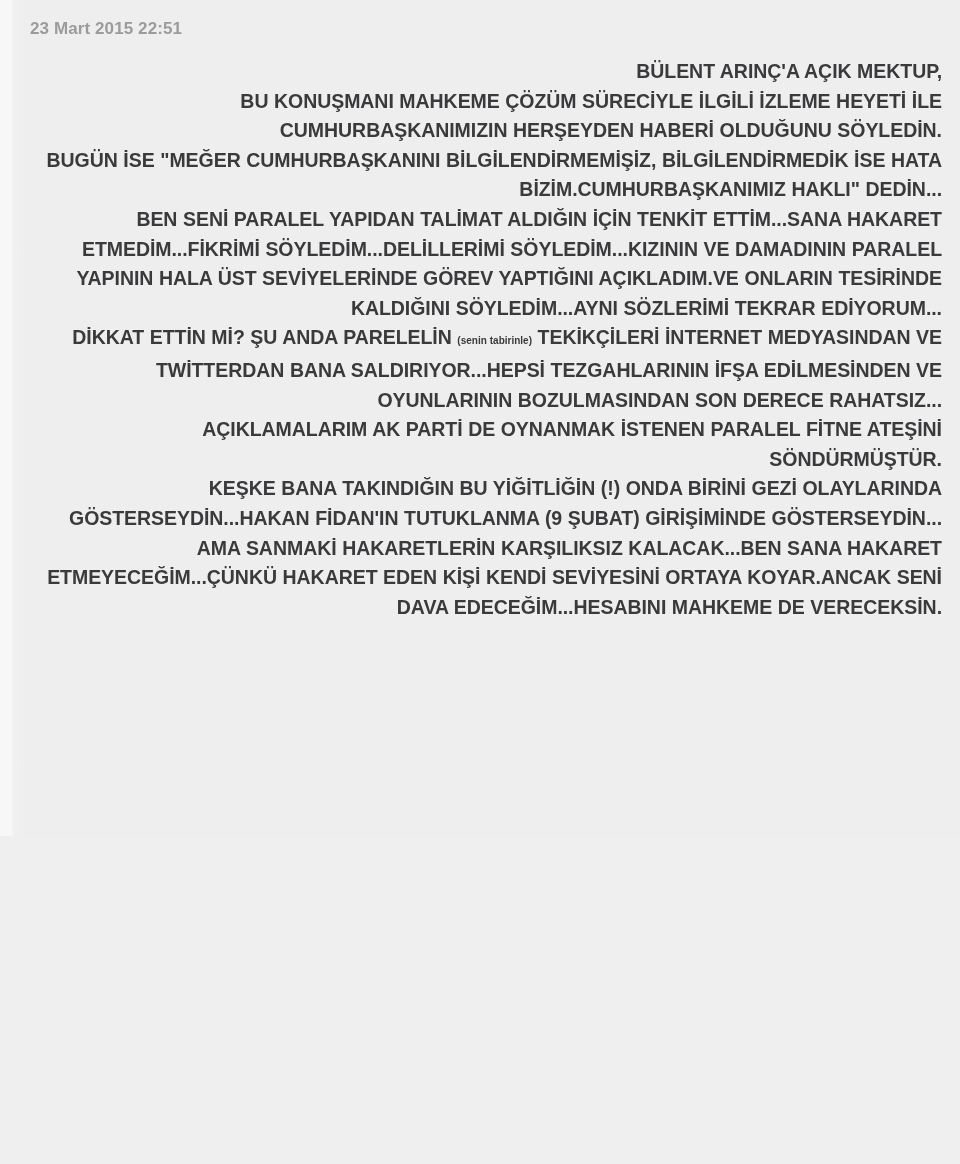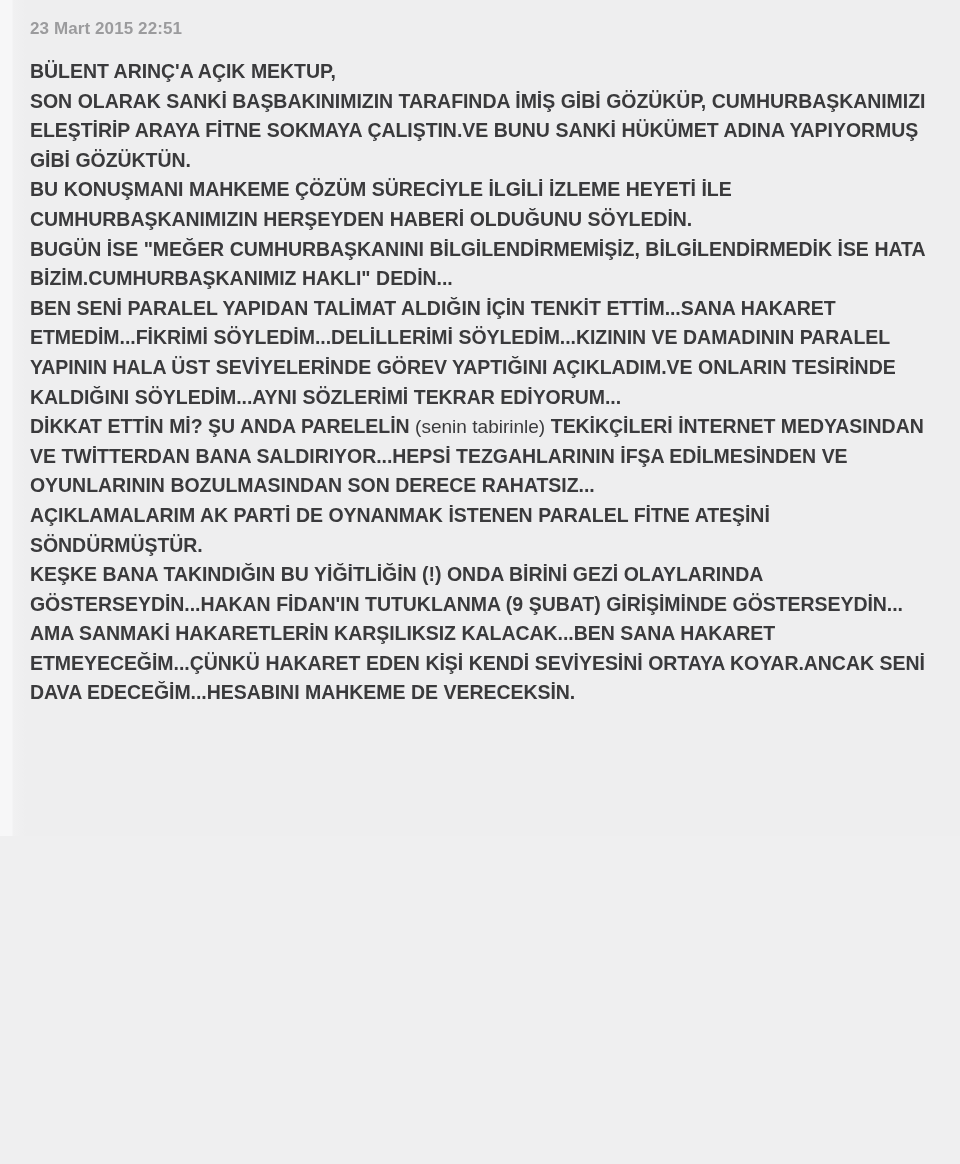--- a/index.html
+++ b/index.html
@@ -52,44 +52,43 @@
   }
 
   .post-paragraph {
     font-size: 19.5px;
     font-weight: 700;
     line-height: 29.6px;
     color: #3a3a3c;
     letter-spacing: -0.05px;
     margin: 0;
     padding: 0;
-    text-align: left;
+    text-align: right;
     word-spacing: 0.2px;
   }
 
   
   .inline-aside {
-    font-size: 19px;
-    font-weight: 400;
+    font-size: 10px;
+    font-weight: 700;
     letter-spacing: 0;
   }
 </style>
 </head>
 <body>
 
 <div id="post-screenshot">
 
   <div id="post-timestamp">23 Mart 2015 22:51</div>
 
   <div id="post-body">
 
     <p class="post-paragraph">BÜLENT ARINÇ'A AÇIK MEKTUP,</p>
 
 
-    <p class="post-paragraph">SON OLARAK SANKİ BAŞBAKINIMIZIN TARAFINDA İMİŞ GİBİ GÖZÜKÜP, CUMHURBAŞKANIMIZI ELEŞTİRİP ARAYA FİTNE SOKMAYA ÇALIŞTIN.VE BUNU SANKİ HÜKÜMET ADINA YAPIYORMUŞ GİBİ GÖZÜKTÜN.</p>
 
     <p class="post-paragraph">BU KONUŞMANI MAHKEME ÇÖZÜM SÜRECİYLE İLGİLİ İZLEME HEYETİ İLE CUMHURBAŞKANIMIZIN HERŞEYDEN HABERİ OLDUĞUNU SÖYLEDİN.</p>
 
 
     <p class="post-paragraph">BUGÜN İSE "MEĞER CUMHURBAŞKANINI BİLGİLENDİRMEMİŞİZ, BİLGİLENDİRMEDİK İSE HATA BİZİM.CUMHURBAŞKANIMIZ HAKLI" DEDİN...</p>
 
 
     <p class="post-paragraph">BEN SENİ PARALEL YAPIDAN TALİMAT ALDIĞIN İÇİN TENKİT ETTİM...SANA HAKARET ETMEDİM...FİKRİMİ SÖYLEDİM...DELİLLERİMİ SÖYLEDİM...KIZININ VE DAMADININ PARALEL YAPININ HALA ÜST SEVİYELERİNDE GÖREV YAPTIĞINI AÇIKLADIM.VE ONLARIN TESİRİNDE KALDIĞINI SÖYLEDİM...AYNI SÖZLERİMİ TEKRAR EDİYORUM...</p>
 
     <p class="post-paragraph"><span>DİKKAT ETTİN Mİ? ŞU ANDA PARELELİN </span><span class="inline-aside">(senin tabirinle)</span><span> TEKİKÇİLERİ İNTERNET MEDYASINDAN VE TWİTTERDAN BANA SALDIRIYOR...HEPSİ TEZGAHLARININ İFŞA EDİLMESİNDEN VE OYUNLARININ BOZULMASINDAN SON DERECE RAHATSIZ...</span></p>

